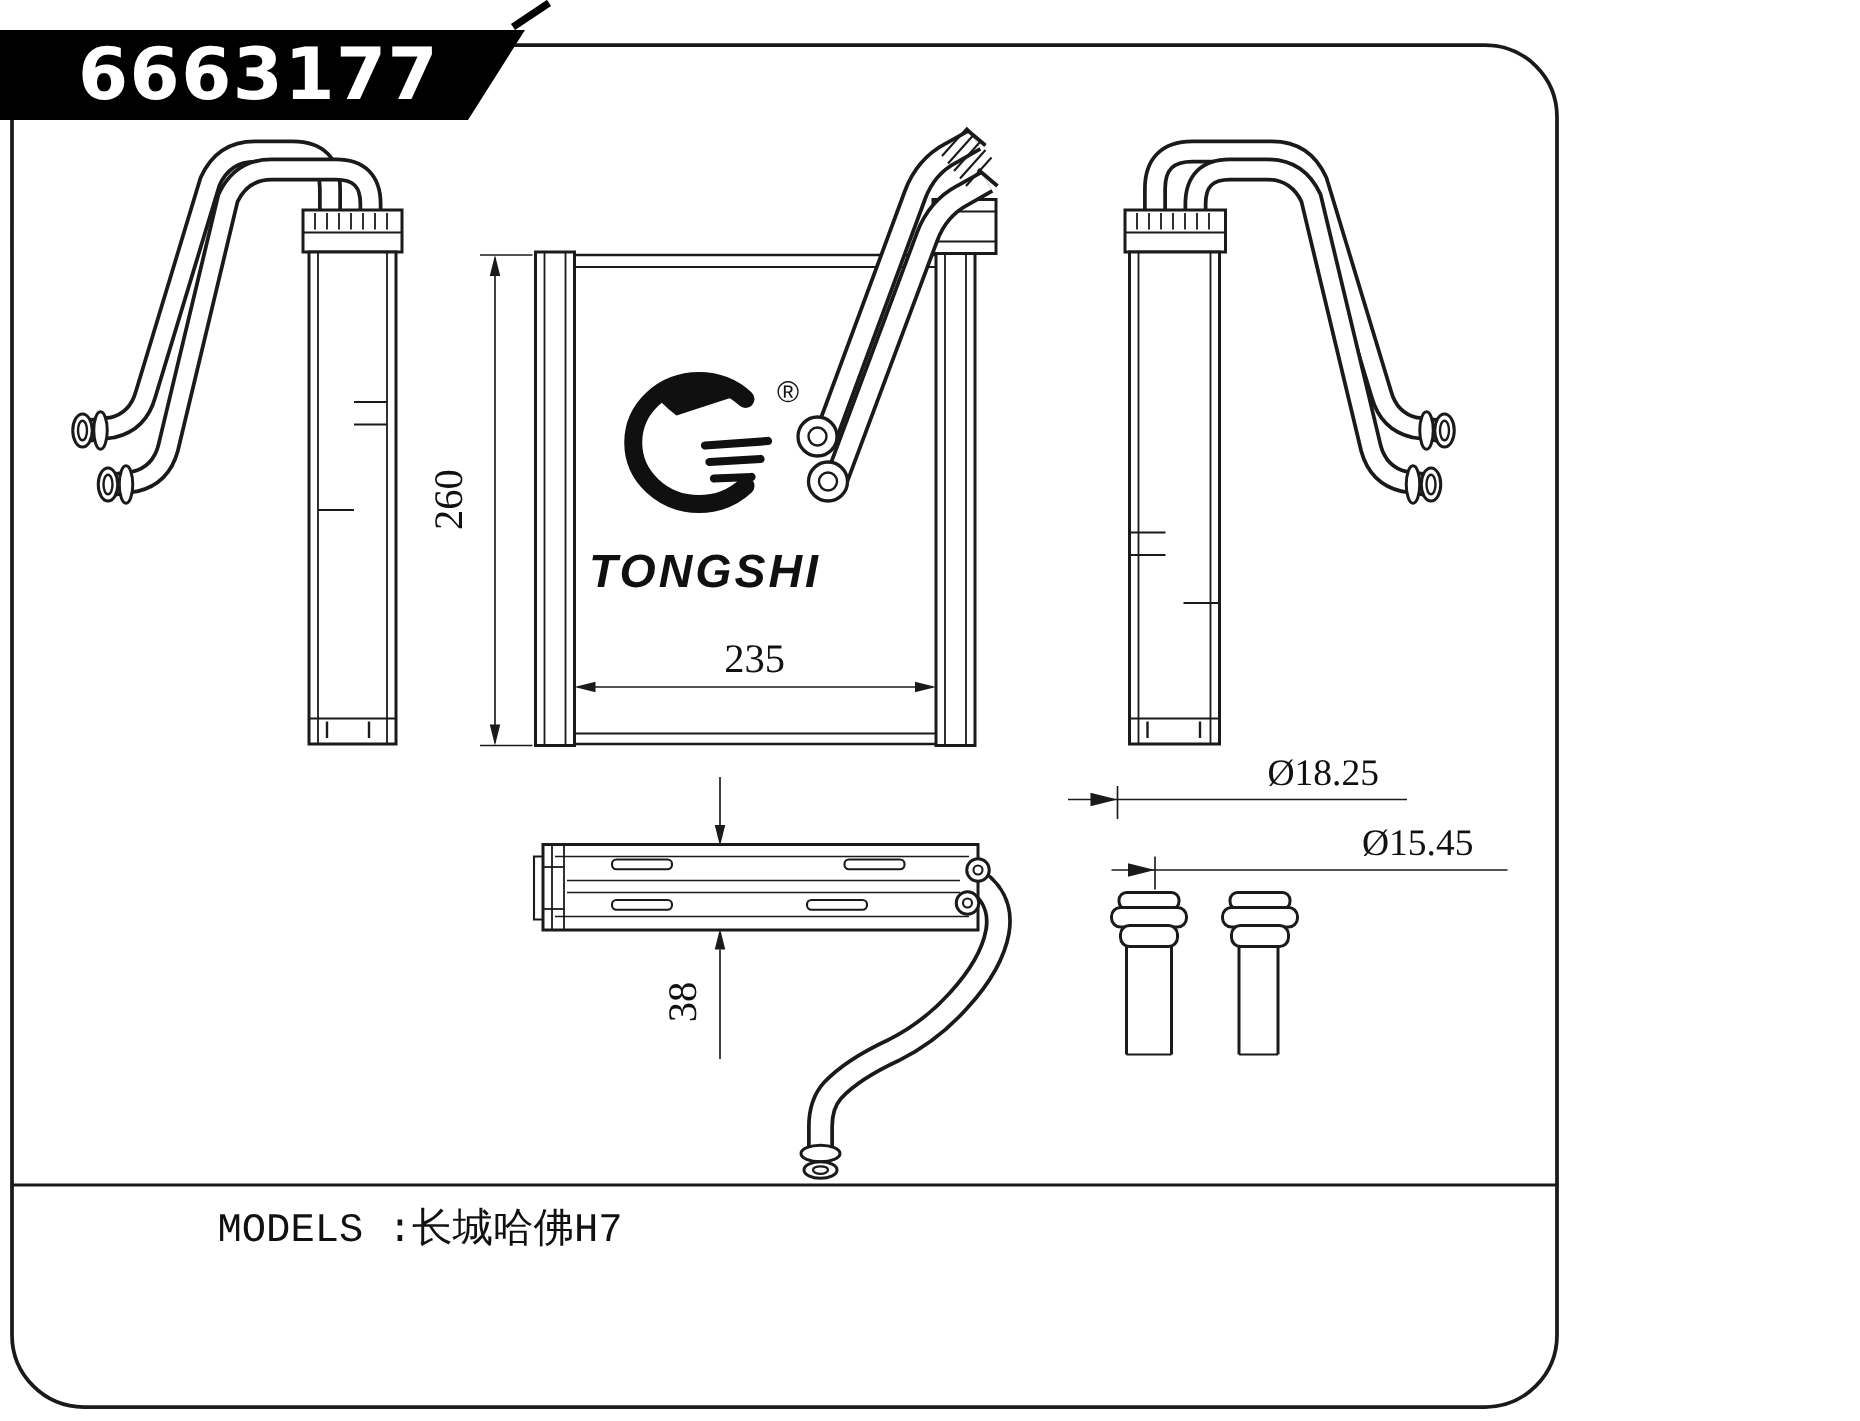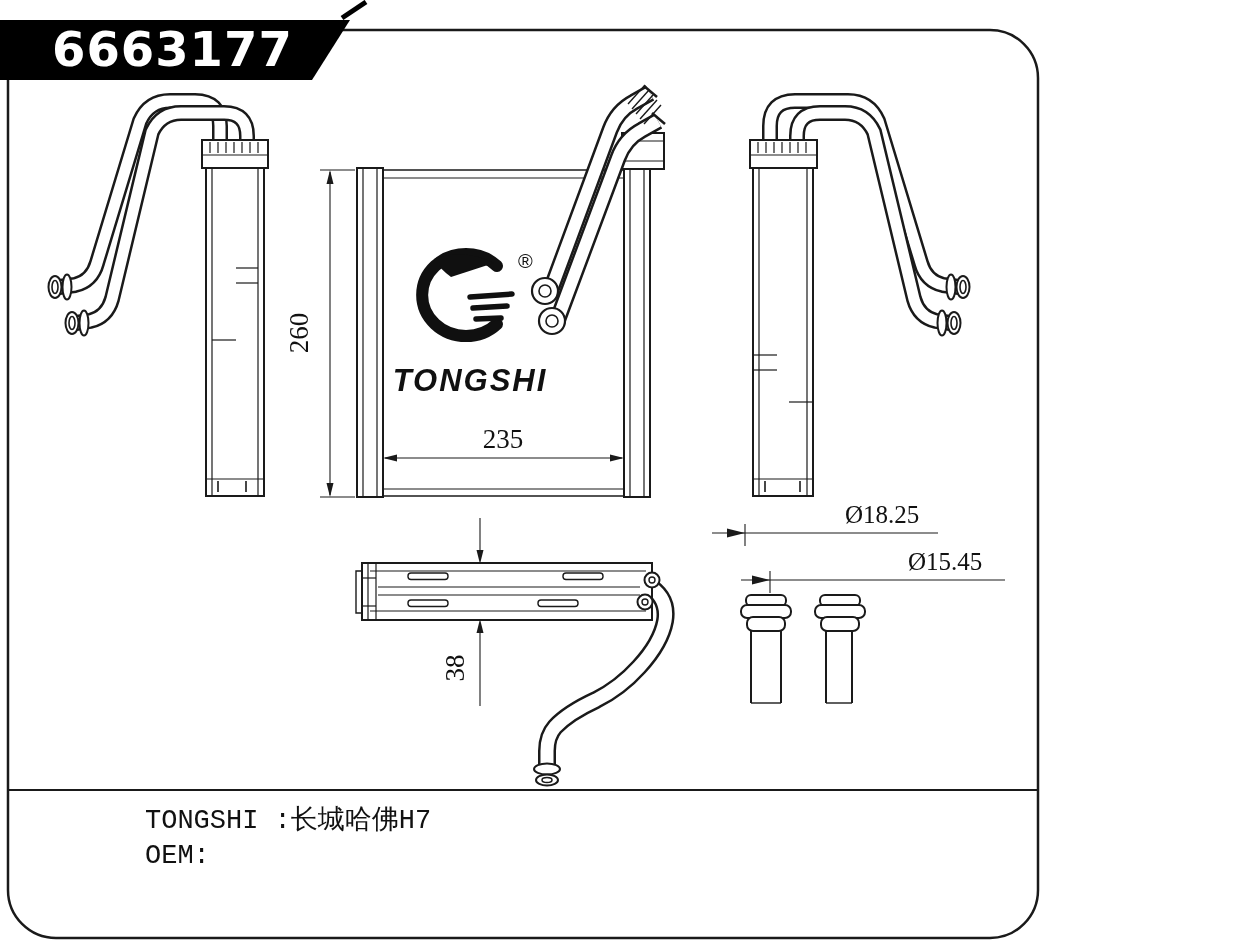--- a/index.html
+++ b/index.html
@@ -218,16 +218,15 @@
   </g>
 
   <g>
     <polygon points="0,20 350,20 312,80 0,80" fill="#000000"></polygon>
     <line x1="342" y1="18" x2="366" y2="2" stroke="#000000" stroke-width="5"></line>
     <text x="52" y="66" font-size="48" font-weight="bold" letter-spacing="1" fill="#ffffff" font-family="DejaVu Sans, Liberation Sans, sans-serif">6663177</text>
   </g>
 </svg>
 
   <div class="info-block">
-    <div class="info-line"><span>TONGSHI :</span><span>长城哈佛H7</span></div>
-    <div class="info-line"><span>OEM:</span></div>
+    <div class="info-line"><span>MODELS :</span><span>长城哈佛H7</span></div>
   </div>
 </div>
 
 </body></html>

